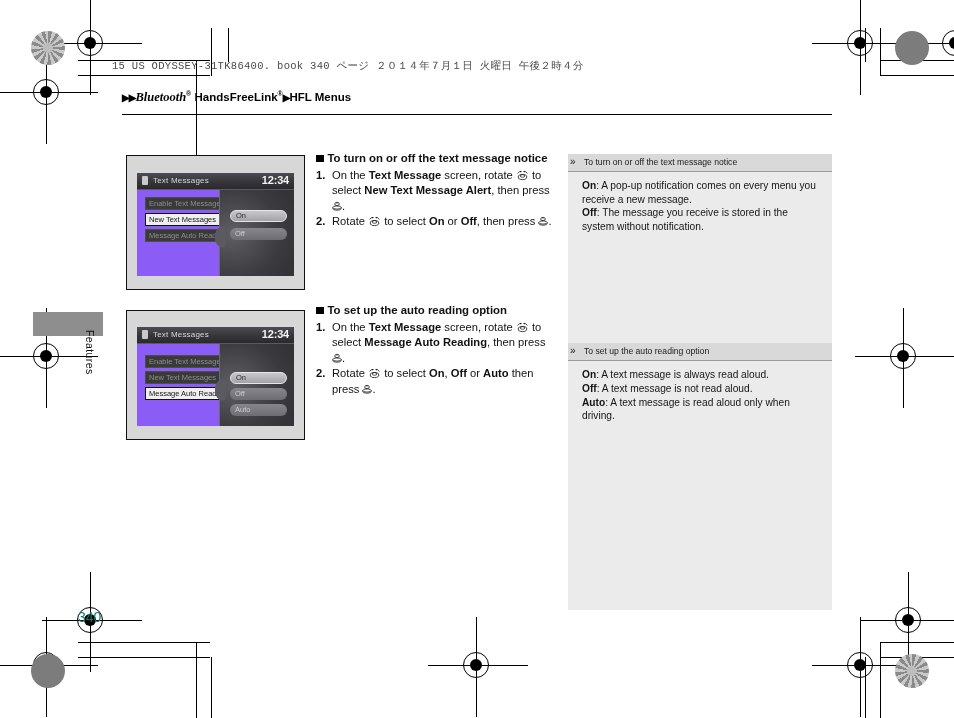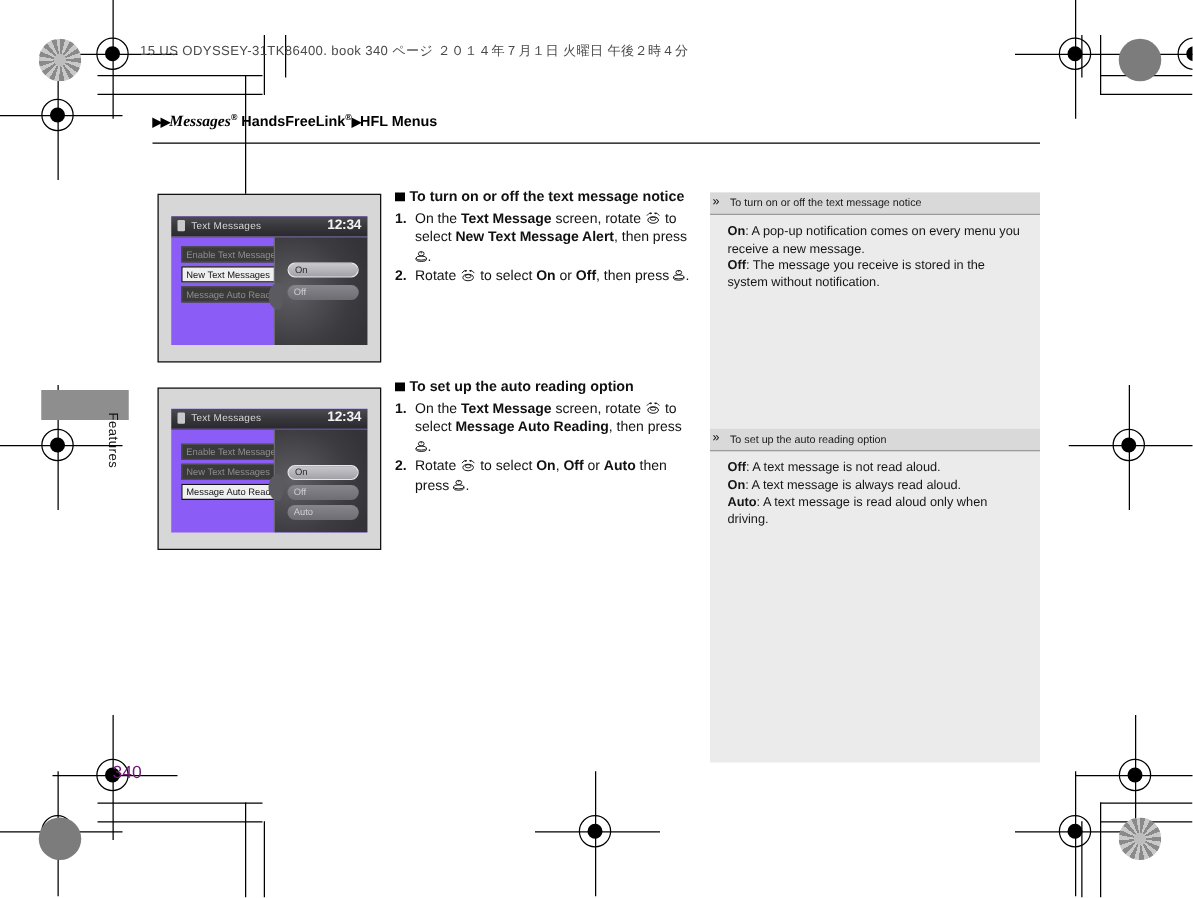--- a/index.html
+++ b/index.html
@@ -63,22 +63,22 @@
   .blob.tex {
     background:
       radial-gradient(circle at 50% 50%, #bdbdbd 0 20%, transparent 21%),
       repeating-conic-gradient(from 0deg, #8a8a8a 0deg 14deg, #c9c9c9 14deg 28deg);
   }
 
   
   .print-info {
     position: absolute;
     left: 112px;
-    top: 34px;
-    font-family: Liberation Sans, sans-serif;
+    top: 59px;
+    font-family: Liberation Mono, monospace;
     font-size: 10.5px;
     color: #4a4a4a;
     letter-spacing: .3px;
     white-space: nowrap;
   }
 
   .breadcrumb {
     position: absolute;
     left: 122px;
     top: 90px;
@@ -345,24 +345,24 @@
   .note-body {
     padding: 7px 10px 8px 14px;
     font-size: 10.2px;
     line-height: 13.6px;
     color: #151515;
   }
   .note-sect2 { margin-top: 102px; }
 
   .pagenum {
     position: absolute;
-    left: 90px;
+    left: 78px;
     top: 609px;
     font-size: 14px;
-    color: #701a75;
+    color: #0f766e;
   }
 </style>
 </head>
 <body>
 
 <div>
 
   <div class="mark-line" style="left:78px; top:60px; width:132px; height:1.3px;"></div>
   <div class="mark-line" style="left:78px; top:75px; width:132px; height:1.3px;"></div>
   <div class="mark-line" style="left:196px; top:60px; width:1.3px; height:132px;"></div>
@@ -452,21 +452,21 @@
 
   <div class="blob tex" style="left:31px; top:31px;"></div>
   <div class="blob" style="left:895px; top:31px;"></div>
   <div class="blob" style="left:31px; top:654px;"></div>
   <div class="blob tex" style="left:895px; top:654px;"></div>
 </div>
 
 <div class="print-info">15 US ODYSSEY-31TK86400. book   340 ページ   ２０１４年７月１日   火曜日   午後２時４分</div>
 
 <div class="breadcrumb">
-  <span class="arrow">▶▶</span><span class="bt">Messages</span><sup>®</sup> <span>HandsFreeLink</span><sup>®</sup><span class="arrow">▶</span><span>HFL Menus</span>
+  <span class="arrow">▶▶</span><span class="bt">Bluetooth</span><sup>®</sup> <span>HandsFreeLink</span><sup>®</sup><span class="arrow">▶</span><span>HFL Menus</span>
 </div>
 <div class="rule"></div>
 
 <div class="side-tab"></div>
 <div class="side-tab-label">Features</div>
 
 <div class="figure fig1">
   <div class="screen">
     <div class="titlebar">
       <div class="micon"></div>
@@ -581,19 +581,19 @@
   </div>
   <div class="note-body">
     <div><span class="b">On</span><span>: </span><span>A pop-up notification comes on every menu you receive a new message.</span></div>
     <div><span class="b">Off</span><span>: </span><span>The message you receive is stored in the system without notification.</span></div>
   </div>
 
   <div class="note-head note-sect2">
     <span class="chev">»</span><span>To set up the auto reading option</span>
   </div>
   <div class="note-body">
+    <div><span class="b">On</span><span>: </span><span>A text message is always read aloud.</span></div>
     <div><span class="b">Off</span><span>: </span><span>A text message is not read aloud.</span></div>
-    <div><span class="b">On</span><span>: </span><span>A text message is always read aloud.</span></div>
     <div><span class="b">Auto</span><span>: </span><span>A text message is read aloud only when driving.</span></div>
   </div>
 </div>
 
 <div class="pagenum">340</div>
 
 </body></html>

